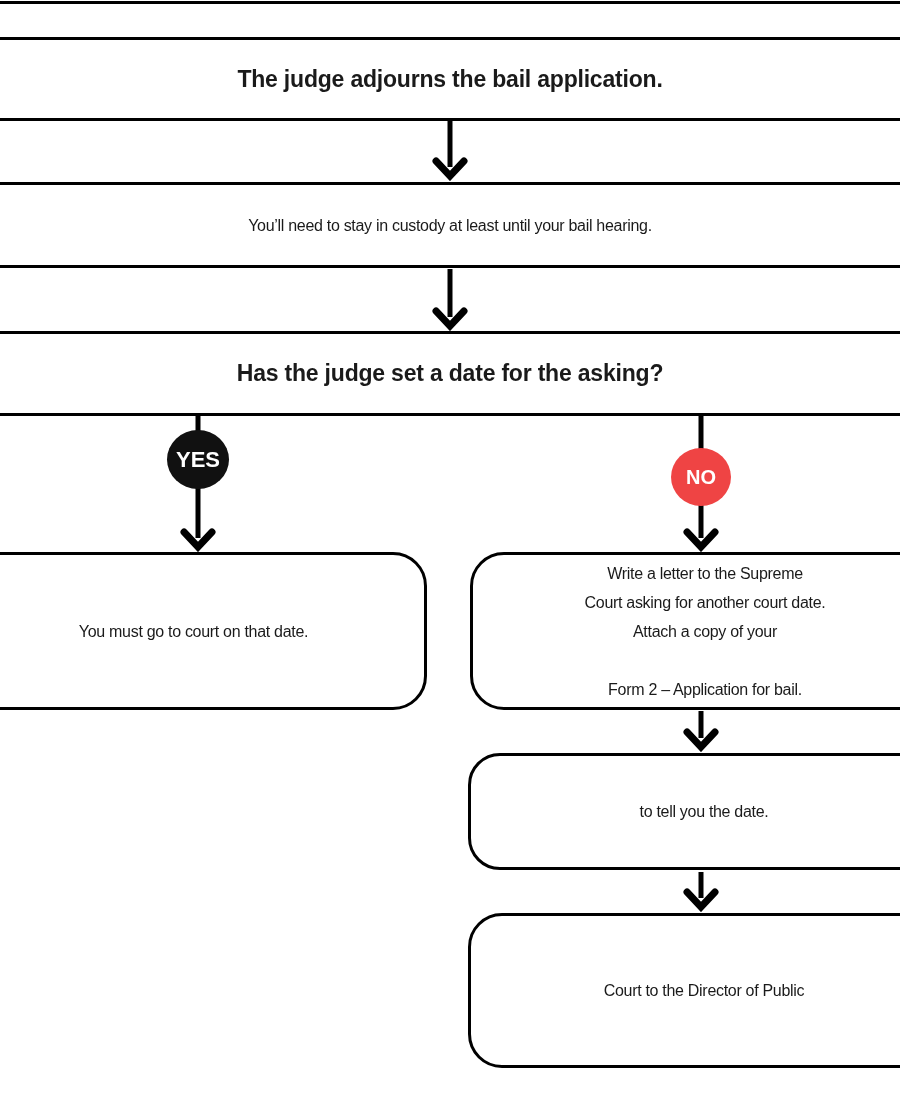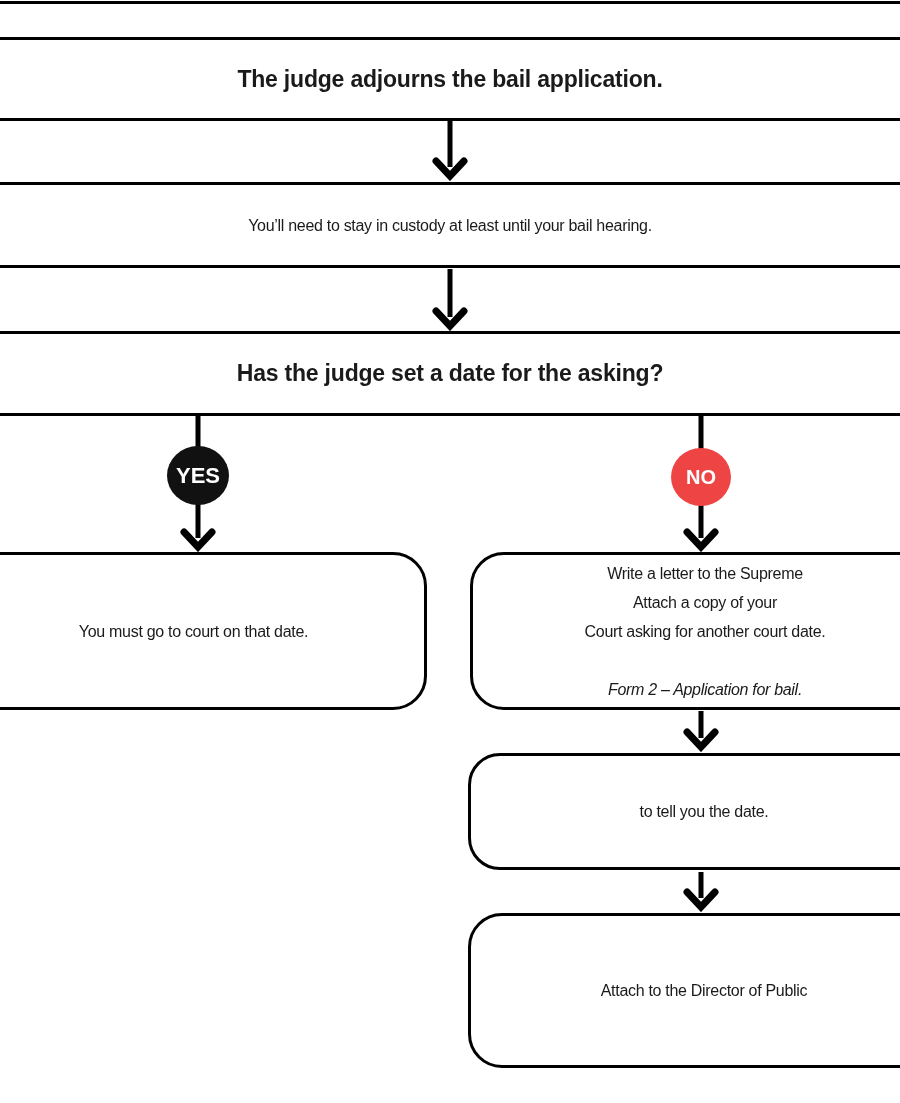--- a/index.html
+++ b/index.html
@@ -14,29 +14,29 @@
     display:flex;align-items:center;justify-content:center;text-align:center;
   }
   .rbox{
     position:absolute;box-sizing:border-box;border:3px solid #000;background:#fff;
     border-radius:34px;display:flex;flex-direction:column;
     align-items:center;justify-content:center;text-align:center;
   }
   .btxt{font-weight:700;font-size:23px;letter-spacing:-0.2px;}
   .ntxt{font-weight:400;font-size:16px;letter-spacing:-0.3px;line-height:29px;}
   .ntxt div{white-space:nowrap;}
-  .italic{font-style:italic;margin-top:29px;}
+  .italic{margin-top:29px;}
   .arrow{position:absolute;display:block;}
   .stemline{stroke:#000;stroke-width:5;}
   .headline{stroke:#000;stroke-width:7;fill:none;stroke-linecap:round;stroke-linejoin:miter;}
   .badge{
     position:absolute;border-radius:50%;display:flex;align-items:center;justify-content:center;
     color:#ffffff;font-weight:700;z-index:3;
   }
-  .badge-yes{left:167px;top:446px;width:62px;height:59px;font-size:22px;}
+  .badge-yes{left:167px;top:430px;width:62px;height:59px;font-size:22px;}
   .badge-no{left:671px;top:448px;width:60px;height:58px;font-size:20px;}
 </style>
 </head>
 <body>
 
 <div class="canvas">
 
   <div class="hline" style="top:1px;"></div>
 
   <div class="wbox" style="top:37px;height:84px;">
@@ -74,22 +74,22 @@
   <div class="badge badge-yes" style="background-color: rgb(17, 17, 17);">YES</div>
   <div class="badge badge-no" style="background-color: #ef4444;">NO</div>
 
   <div class="rbox" style="left:-40px;top:552px;width:467px;height:158px;">
     <span class="ntxt">You must go to court on that date.</span>
   </div>
 
   <div class="rbox" style="left:470px;top:552px;width:470px;height:158px;">
     <div class="ntxt">
       <div>Write a letter to the Supreme</div>
+      <div>Court asking for another court date.</div>
       <div>Attach a copy of your</div>
-      <div>Court asking for another court date.</div>
       <div class="italic">Form 2 – Application for bail.</div>
     </div>
   </div>
 
   <svg class="arrow" style="left:679px;top:711px;" width="44" height="41" viewBox="0 0 44 41">
     <line class="stemline" x1="22" y1="0" x2="22" y2="27"></line>
     <polyline class="headline" points="8,21 22,36 36,21"></polyline>
   </svg>
 
   <div class="rbox" style="left:468px;top:753px;width:472px;height:117px;border-radius:32px;">
@@ -98,17 +98,17 @@
     </div>
   </div>
 
   <svg class="arrow" style="left:679px;top:872px;" width="44" height="40" viewBox="0 0 44 40">
     <line class="stemline" x1="22" y1="0" x2="22" y2="26"></line>
     <polyline class="headline" points="8,20 22,35 36,20"></polyline>
   </svg>
 
   <div class="rbox" style="left:468px;top:913px;width:472px;height:155px;">
     <div class="ntxt">
-      <div>Attach to the Director of Public</div>
+      <div>Court to the Director of Public</div>
     </div>
   </div>
 
 </div>
 
 </body></html>

